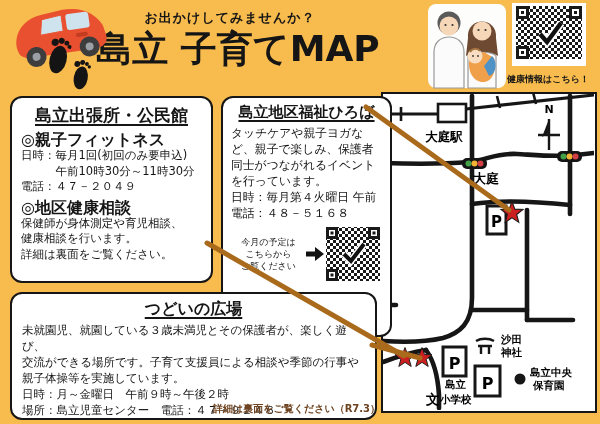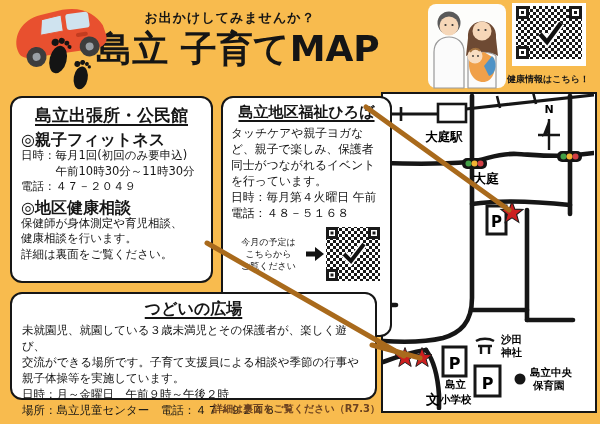--- a/index.html
+++ b/index.html
@@ -11,21 +11,21 @@
   }
   .abs{position:absolute;}
   
   .tagline{left:120px;top:9px;width:220px;text-align:center;font-size:13px;font-weight:bold;letter-spacing:1px;}
   .main-title{left:88px;top:25px;width:300px;text-align:center;font-size:36px;font-weight:900;letter-spacing:0px;white-space:nowrap;}
   .qr-cap{left:504px;width:88px;text-align:center;font-size:9px;font-weight:bold;line-height:11px;}
   
   .box{position:absolute;background:#fff;border:2.5px solid #161616;border-radius:12px;box-sizing:border-box;z-index:10;}
   .box1{left:10px;top:96px;width:203px;height:187px;padding:6px 9px;}
   .box2{left:221px;top:96px;width:171px;height:241px;padding:5px 8px;}
-  .box3{left:10px;top:292px;width:367px;height:108px;padding:5px 10px;}
+  .box3{left:10px;top:292px;width:367px;height:128px;padding:5px 10px;}
   .btitle{font-weight:bold;text-align:center;}
   .u{text-decoration:underline;text-underline-offset:3px;text-decoration-thickness:2px;}
   .box1 .btitle{font-size:17px;}
   .box2 .btitle{font-size:15px;}
   .box3 .btitle{font-size:16px;}
   .h{font-weight:bold;font-size:16px;margin-top:5px;line-height:16px;}
   .t{font-size:11.5px;line-height:15.5px;}
   .box2 .t{font-size:11.8px;line-height:16px;}
   .box3 .t{font-size:11.5px;line-height:16px;}
   .qr-row{display:flex;align-items:center;margin-top:4px;}

